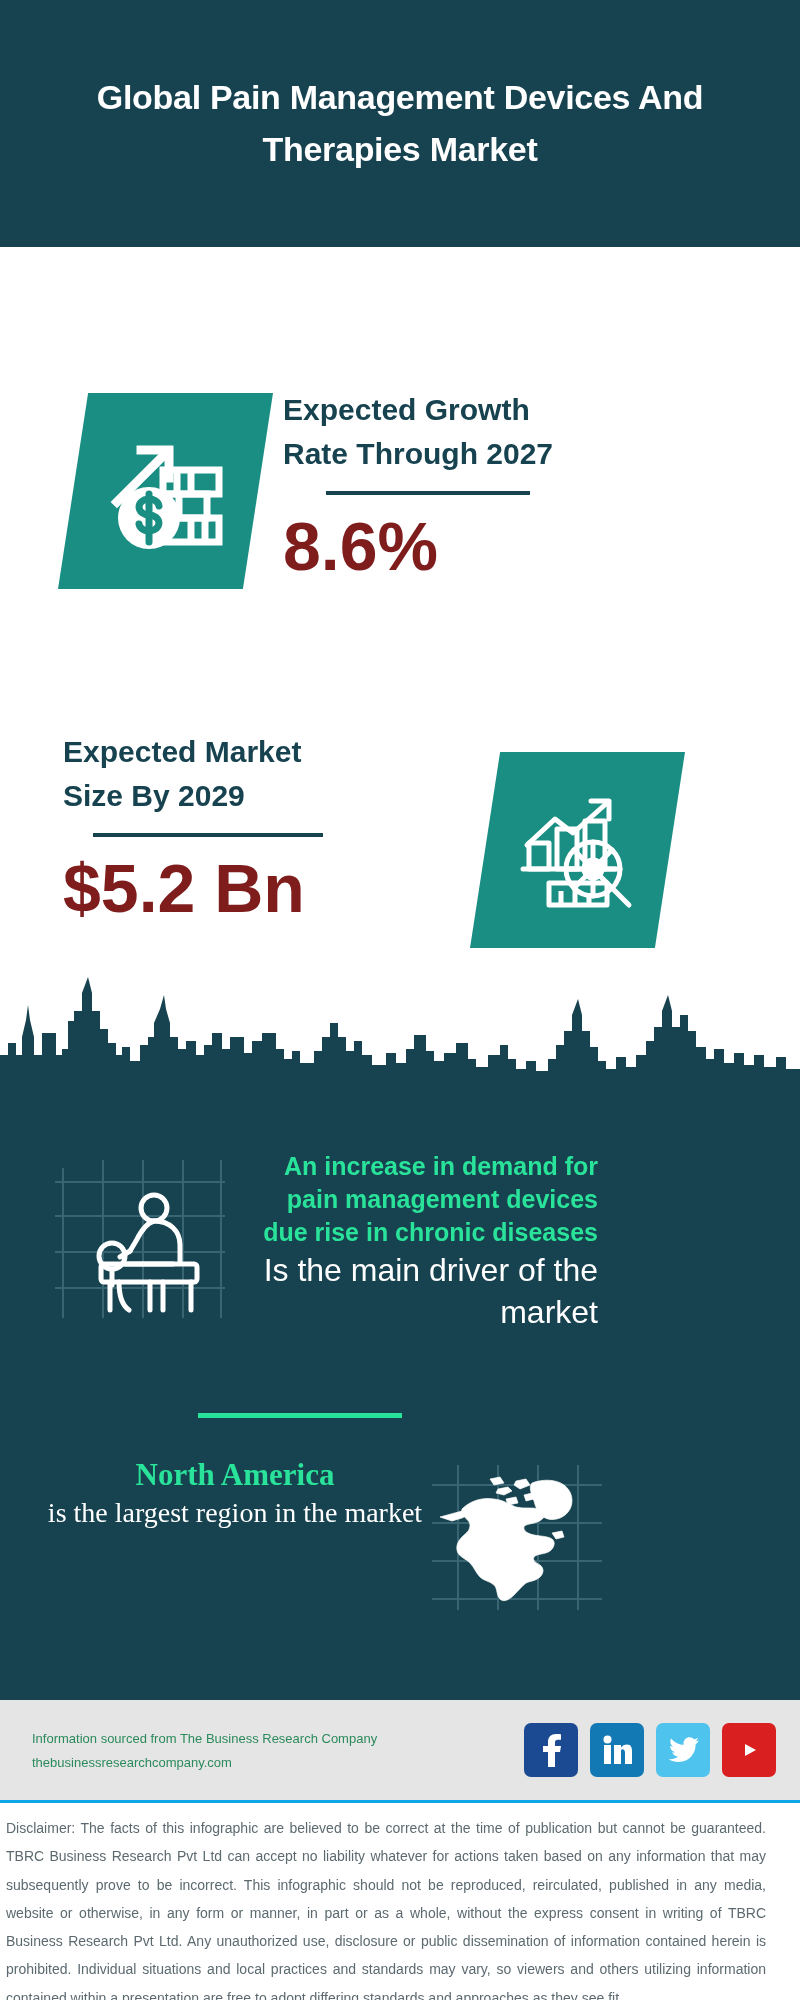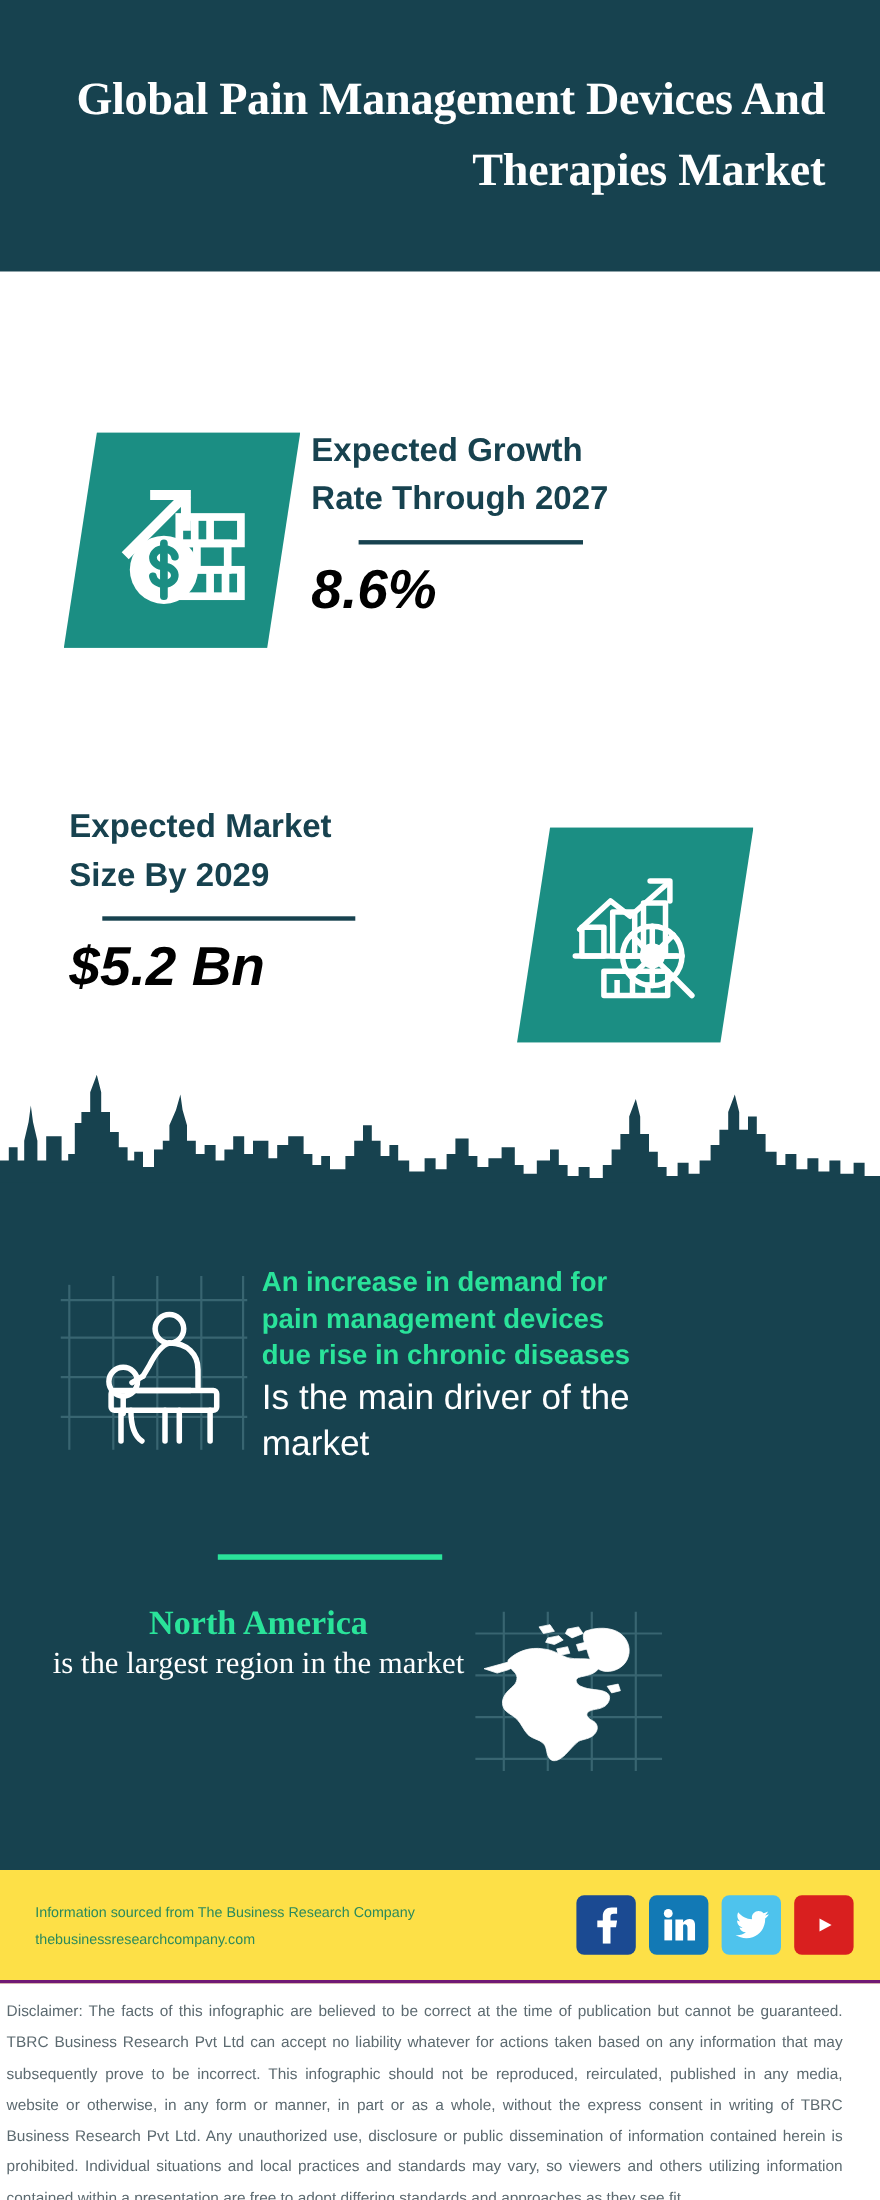--- a/index.html
+++ b/index.html
@@ -14,24 +14,23 @@
   .page{ position:relative; width:800px; height:2000px; }
 
   
   .header{
     position:absolute; left:0; top:0; width:800px; height:247px;
     background:#17424f;
     display:flex; align-items:center; justify-content:center;
   }
   .header-title{
     color:#ffffff;
-    font-size:42px; font-weight:bold; line-height:1.52;
-    text-align:right; width:700px;
+    font-size:34px; font-weight:bold; line-height:1.52;
+    text-align:center; width:700px;
     letter-spacing:-0.3px;
-    font-family:Liberation Serif, serif;
   }
 
   
   .white-zone{
     position:absolute; left:0; top:247px; width:800px; height:873px;
     background:#ffffff;
   }
 
   
   .para{
@@ -48,21 +47,21 @@
 
   
   .stat-block{ position:absolute; text-align:left; }
   .stat-label{
     color:#17424f; font-size:30px; font-weight:bold; line-height:1.45;
   }
   .stat-rule{
     height:4px; background:#17424f; margin:16px auto 14px auto;
   }
   .stat-value{
-    color:#000000; font-size:50px; font-weight:bold; line-height:1.1;font-style:italic;
+    color:#7f1d1d; font-size:68px; font-weight:bold; line-height:1.1;
   }
 
   .block-growth{ left:283px; top:388px; width:290px; }
   .block-growth .stat-rule{ width:204px; }
   .block-market{ left:63px; top:730px; width:290px; }
   .block-market .stat-rule{ width:230px; }
 
   
   .dark-zone{
     position:absolute; left:0; top:1075px; width:800px; height:625px;
@@ -70,21 +69,21 @@
   }
   .skyline{
     position:absolute; left:0; top:975px; width:800px; height:110px;
   }
   .skyline svg{ display:block; width:800px; height:110px; }
 
   
   .driver-row{ position:absolute; left:0; top:1160px; width:800px; height:220px; }
   .driver-icon{ position:absolute; left:55px; top:0px; width:170px; height:160px; }
   .driver-text{
-    position:absolute; left:238px; top:-10px; width:360px; text-align:left;
+    position:absolute; left:238px; top:-10px; width:360px; text-align:right;
   }
   .driver-hi{
     color:#2ae39a; font-size:25px; font-weight:bold; line-height:1.32;
   }
   .driver-sub{
     color:#ffffff; font-size:32px; font-weight:normal; line-height:1.32;
   }
 
   .green-rule{
     position:absolute; left:198px; top:1413px; width:204px; height:5px;
@@ -98,22 +97,22 @@
     color:#2ae39a; font-size:31px; font-weight:bold; line-height:1.3;
   }
   .region-sub{
     color:#ffffff; font-size:28px; font-weight:normal; line-height:1.3;
   }
   .region-map{ position:absolute; left:432px; top:10px; width:170px; height:145px; }
 
   
   .source-bar{
     position:absolute; left:0; top:1700px; width:800px; height:103px;
-    background:#fde047;
-    border-bottom:3px solid #701a75;
+    background:#e5e5e5;
+    border-bottom:3px solid #0ea5e9;
   }
   .source-text{
     position:absolute; left:32px; top:27px; width:420px;
     color:#2b8a5c; font-size:13px; line-height:1.85;
   }
   .social-row{
     position:absolute; right:24px; top:23px;
     display:flex; gap:12px; align-items:center;
   }
   .social{

